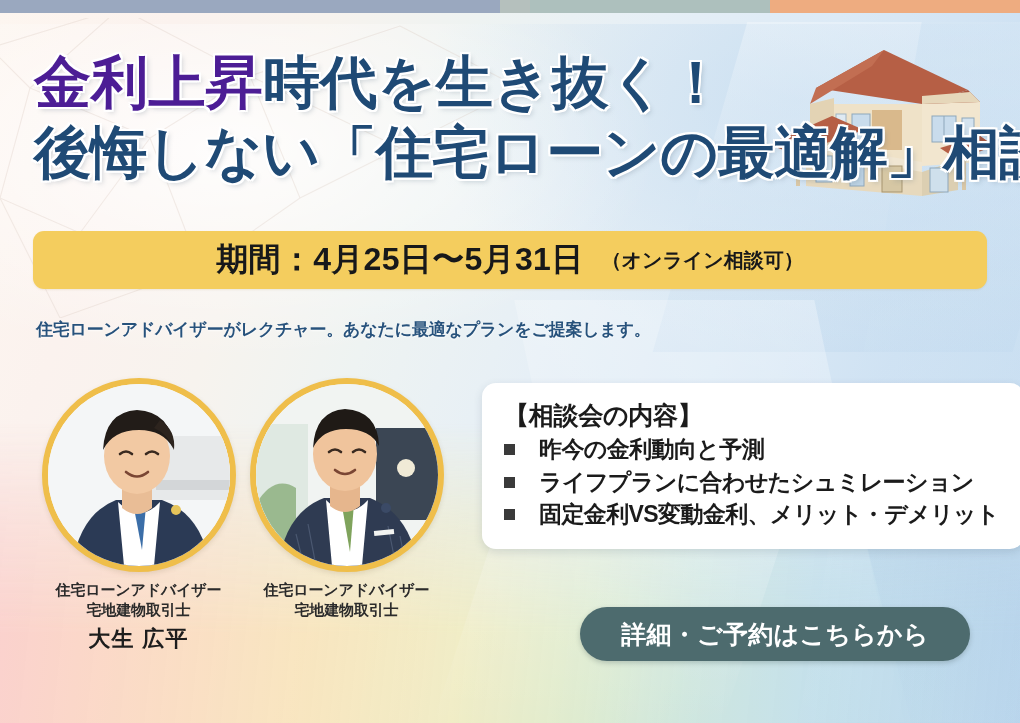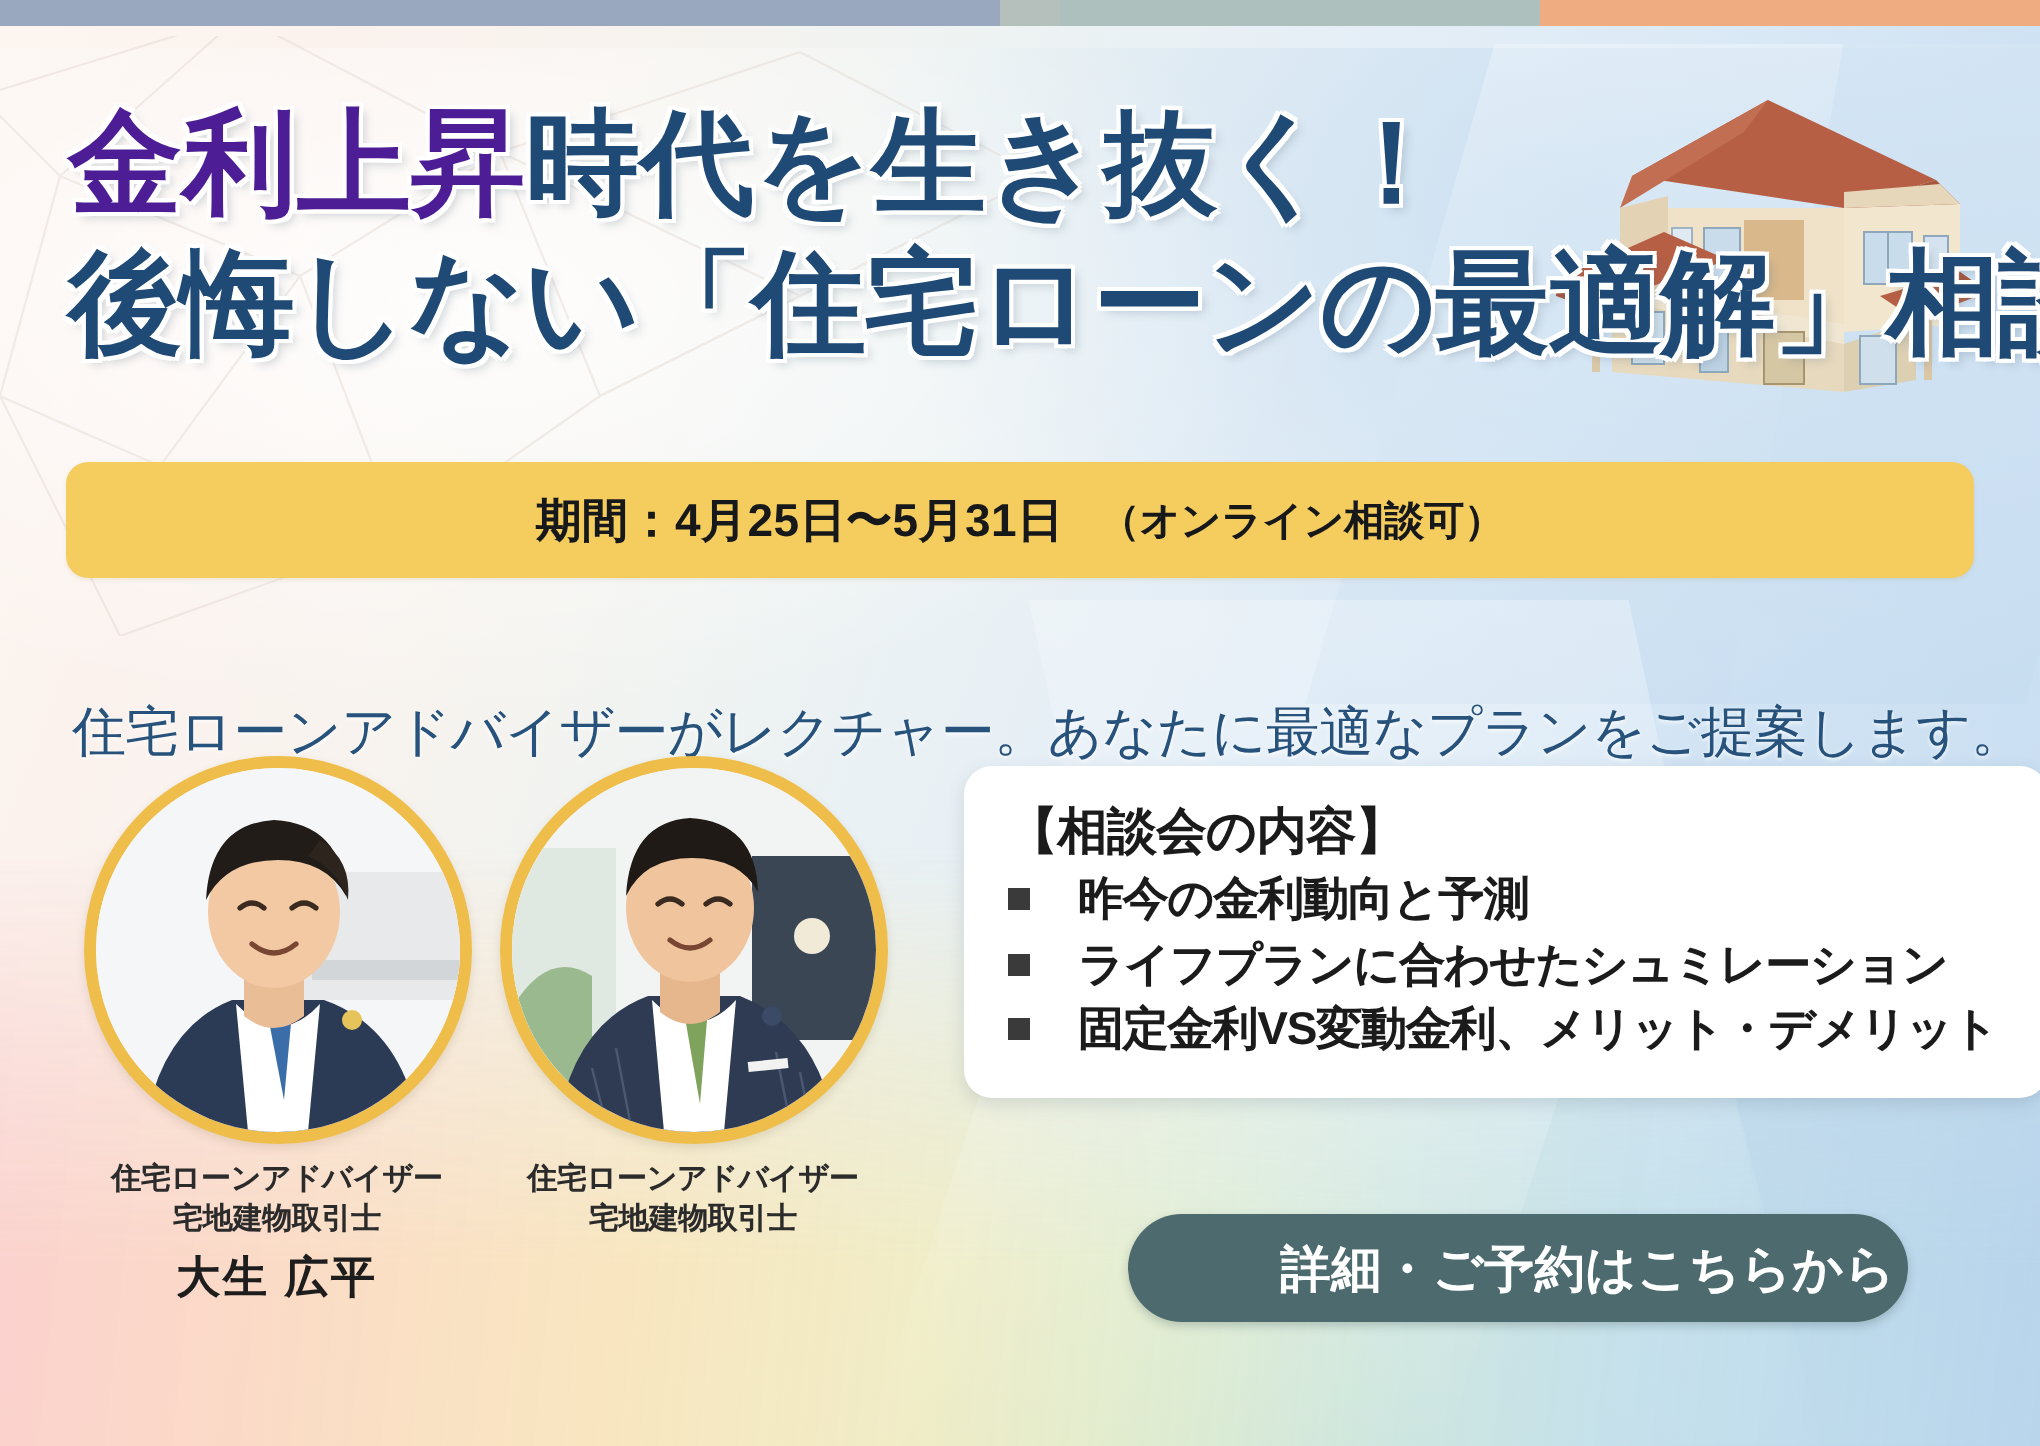--- a/index.html
+++ b/index.html
@@ -150,46 +150,45 @@
     width: 954px; height: 58px;
     background: #f4cd5e;
     border-radius: 11px;
     display: flex;
     align-items: center;
     justify-content: center;
     z-index: 6;
     box-shadow: 0 1px 2px rgba(150,120,40,.12);
   }
   .period-main {
-    font-size: 23px;
+    font-size: 32px;
     font-weight: 700;
     color: #17181a;
     letter-spacing: .01em;
     white-space: nowrap;
   }
   .period-note {
     font-size: 20px;
     font-weight: 700;
     color: #17181a;
     margin-left: 18px;
     white-space: nowrap;
   }
 
   
   .lede {
     position: absolute;
     left: 36px; top: 318px;
-    font-size: 27px;
-    font-weight: 400;
+    font-size: 17px;
+    font-weight: 700;
     color: #27527c;
     letter-spacing: -.012em;
     white-space: nowrap;
     z-index: 6;
     text-shadow: 0 1px 2px rgba(255,255,255,.85);
-    margin-top: 30px;
   }
 
   
   .advisors {
     position: absolute;
     left: 36px; top: 378px;
     width: 440px;
     display: flex;
     gap: 3px;
     z-index: 6;
@@ -261,27 +260,27 @@
   .bullet-sq {
     flex: 0 0 auto;
     width: 11px; height: 11px;
     background: #3a3a3a;
     transform: translateY(-2px);
   }
 
   
   .cta {
     position: absolute;
-    left: 564px; top: 607px;
+    left: 580px; top: 607px;
     width: 390px; height: 54px;
     background: #4d6b6e;
     border-radius: 28px;
     display: flex;
     align-items: center;
-    justify-content: flex-end;
+    justify-content: center;
     cursor: pointer;
     z-index: 7;
     border: none;
     box-shadow: 0 2px 5px rgba(50,70,72,.25);
   }
   .cta-label {
     font-size: 25px;
     font-weight: 700;
     color: #ffffff;
     letter-spacing: .012em;

